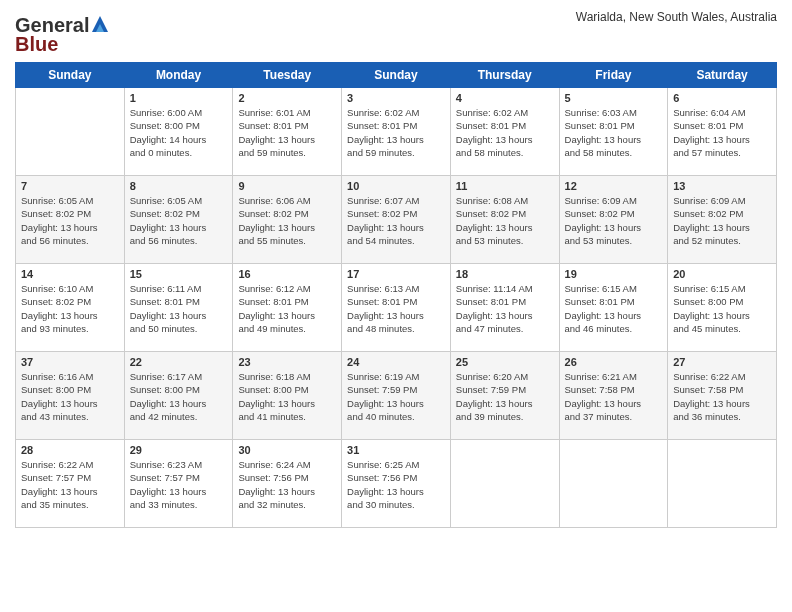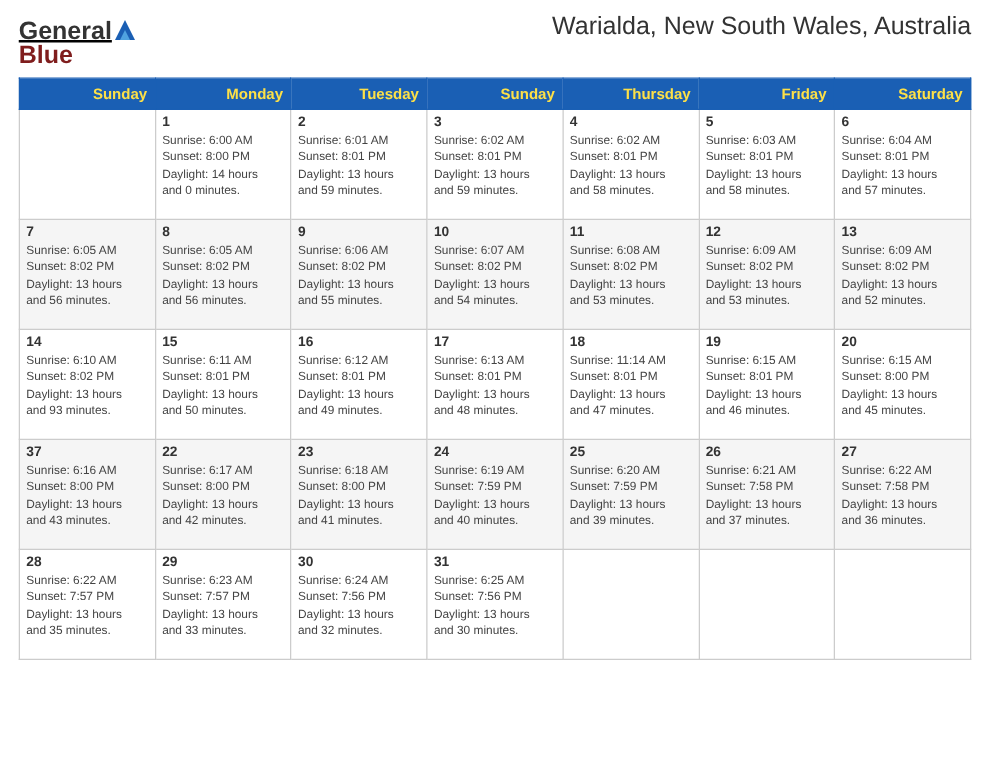--- a/index.html
+++ b/index.html
@@ -29,34 +29,34 @@
     .title-block {
       text-align: right;
     }
     .month-title {
       font-size: 32px;
       font-weight: bold;
       color: #333;
       line-height: 1.1;
     }
     .subtitle {
-      font-size: 20px;
+      font-size: 12px;
       color: #333;
     }
     table {
       width: 100%;
       border-collapse: collapse;
       table-layout: fixed;
     }
     thead tr th {
       background-color: #1a5fb4;
-      color: #fde047;
+      color: #ffffff;
       font-size: 12px;
       font-weight: bold;
-      text-align: right;
+      text-align: center;
       padding: 5px 6px;
       border: 1px solid #1a5fb4;
     }
     tbody tr td {
       border: 1px solid #ccc;
       vertical-align: top;
       padding: 4px 5px;
       font-size: 10px;
       color: #333;
       height: 88px;
@@ -81,21 +81,21 @@
     tbody tr:nth-child(even) td {
       background-color: #f5f5f5;
     }
   </style>
 </head>
 <body>
 
 <div class="container">
   <div class="header-row">
     <div class="logo">
-      <div style="display:flex;align-items:center;text-decoration:underline;">
+      <div style="display:flex;align-items:center;">
         <span style="font-size:20px;font-weight:bold;color:#333;">General</span>
         <svg width="20" height="20" viewBox="0 0 20 20" style="margin-left:1px;margin-top:-4px;">
           <polygon points="2,18 10,2 18,18" fill="#1a5fb4"></polygon>
           <polygon points="6,18 10,10 14,18" fill="#4fa3e0"></polygon>
         </svg>
       </div>
       <span style="font-size:20px;font-weight:bold;color:#7f1d1d;margin-top:-4px;">Blue</span>
     </div>
     <div class="title-block">
       <div class="subtitle">Warialda, New South Wales, Australia</div>

